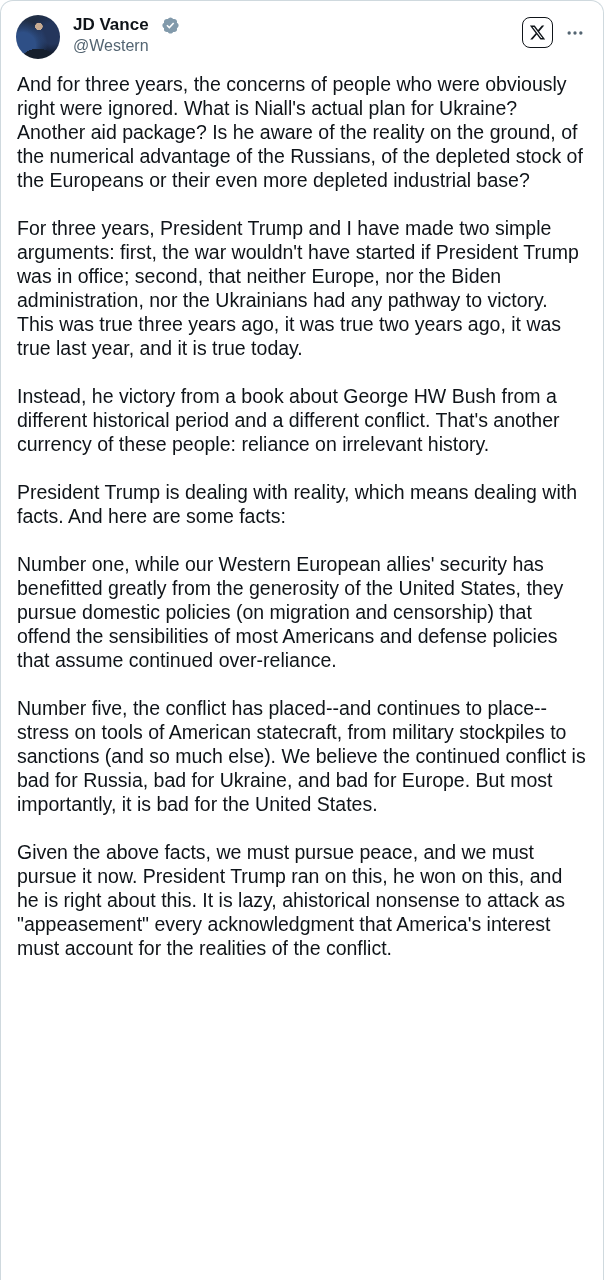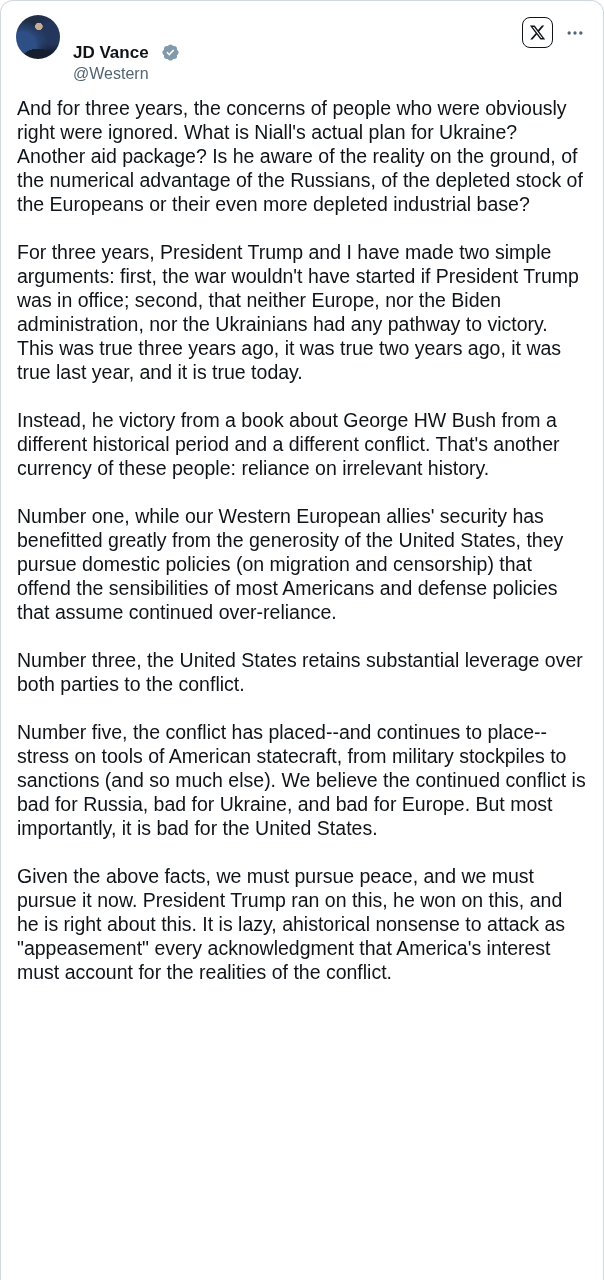--- a/index.html
+++ b/index.html
@@ -14,21 +14,21 @@
   .avatar{
     flex:0 0 auto;width:44px;height:44px;border-radius:50%;cursor:pointer;
     background:
       radial-gradient(circle at 52% 26%, #c7ab92 0 9%, rgba(199,171,146,0) 10%),
       radial-gradient(ellipse 62% 42% at 50% 102%, #161f2d 0 60%, rgba(22,31,45,0) 61%),
       radial-gradient(circle at 16% 68%, #2e4f86 0 26%, rgba(46,79,134,0) 52%),
       radial-gradient(circle at 82% 42%, #24365c 0 24%, rgba(36,54,92,0) 50%),
       linear-gradient(160deg,#27364f 0%,#131c2e 55%,#0b101c 100%);
   }
   .id-block{margin-left:13px;min-width:0;}
-  .name-row{display:flex;gap:12px;margin-top:28px;}
+  .name-row{display:flex;align-items:center;gap:12px;}
   .display-name{font-size:17px;font-weight:700;color:#0f1419;line-height:20px;cursor:pointer;}
   .badge{width:19px;height:19px;display:inline-flex;}
   .handle{font-size:16px;color:#536471;line-height:19px;margin-top:1px;cursor:pointer;}
   .spacer{flex:1 1 auto;}
   .controls{display:flex;align-items:center;gap:10px;padding-top:2px;}
   .x-btn{
     box-sizing:border-box;width:31px;height:31px;border:1.5px solid #0f1419;border-radius:8px;
     display:flex;align-items:center;justify-content:center;background:#ffffff;cursor:pointer;padding:0;
   }
   .x-btn svg{width:17px;height:17px;}
@@ -79,19 +79,19 @@
           </svg>
         </span>
       </button>
     </div>
   </div>
 
   <div class="body">
     <p>And for three years, the concerns of people who were obviously right were ignored. What is Niall's actual plan for Ukraine? Another aid package? Is he aware of the reality on the ground, of the numerical advantage of the Russians, of the depleted stock of the Europeans or their even more depleted industrial base?</p>
     <p>For three years, President Trump and I have made two simple arguments: first, the war wouldn't have started if President Trump was in office; second, that neither Europe, nor the Biden administration, nor the Ukrainians had any pathway to victory. This was true three years ago, it was true two years ago, it was true last year, and it is true today.</p>
     <p>Instead, he victory from a book about George HW Bush from a different historical period and a different conflict. That's another currency of these people: reliance on irrelevant history.</p>
+    <p>President Trump is dealing with reality, which means dealing with facts. And here are some facts:</p>
     <p>Number one, while our Western European allies' security has benefitted greatly from the generosity of the United States, they pursue domestic policies (on migration and censorship) that offend the sensibilities of most Americans and defense policies that assume continued over-reliance.</p>
-    <p>Number three, the United States retains substantial leverage over both parties to the conflict.</p>
     <p>Number five, the conflict has placed--and continues to place--stress on tools of American statecraft, from military stockpiles to sanctions (and so much else). We believe the continued conflict is bad for Russia, bad for Ukraine, and bad for Europe. But most importantly, it is bad for the United States.</p>
     <p>Given the above facts, we must pursue peace, and we must pursue it now. President Trump ran on this, he won on this, and he is right about this. It is lazy, ahistorical nonsense to attack as "appeasement" every acknowledgment that America's interest must account for the realities of the conflict.</p>
   </div>
 
 </div>
 
 </body></html>

